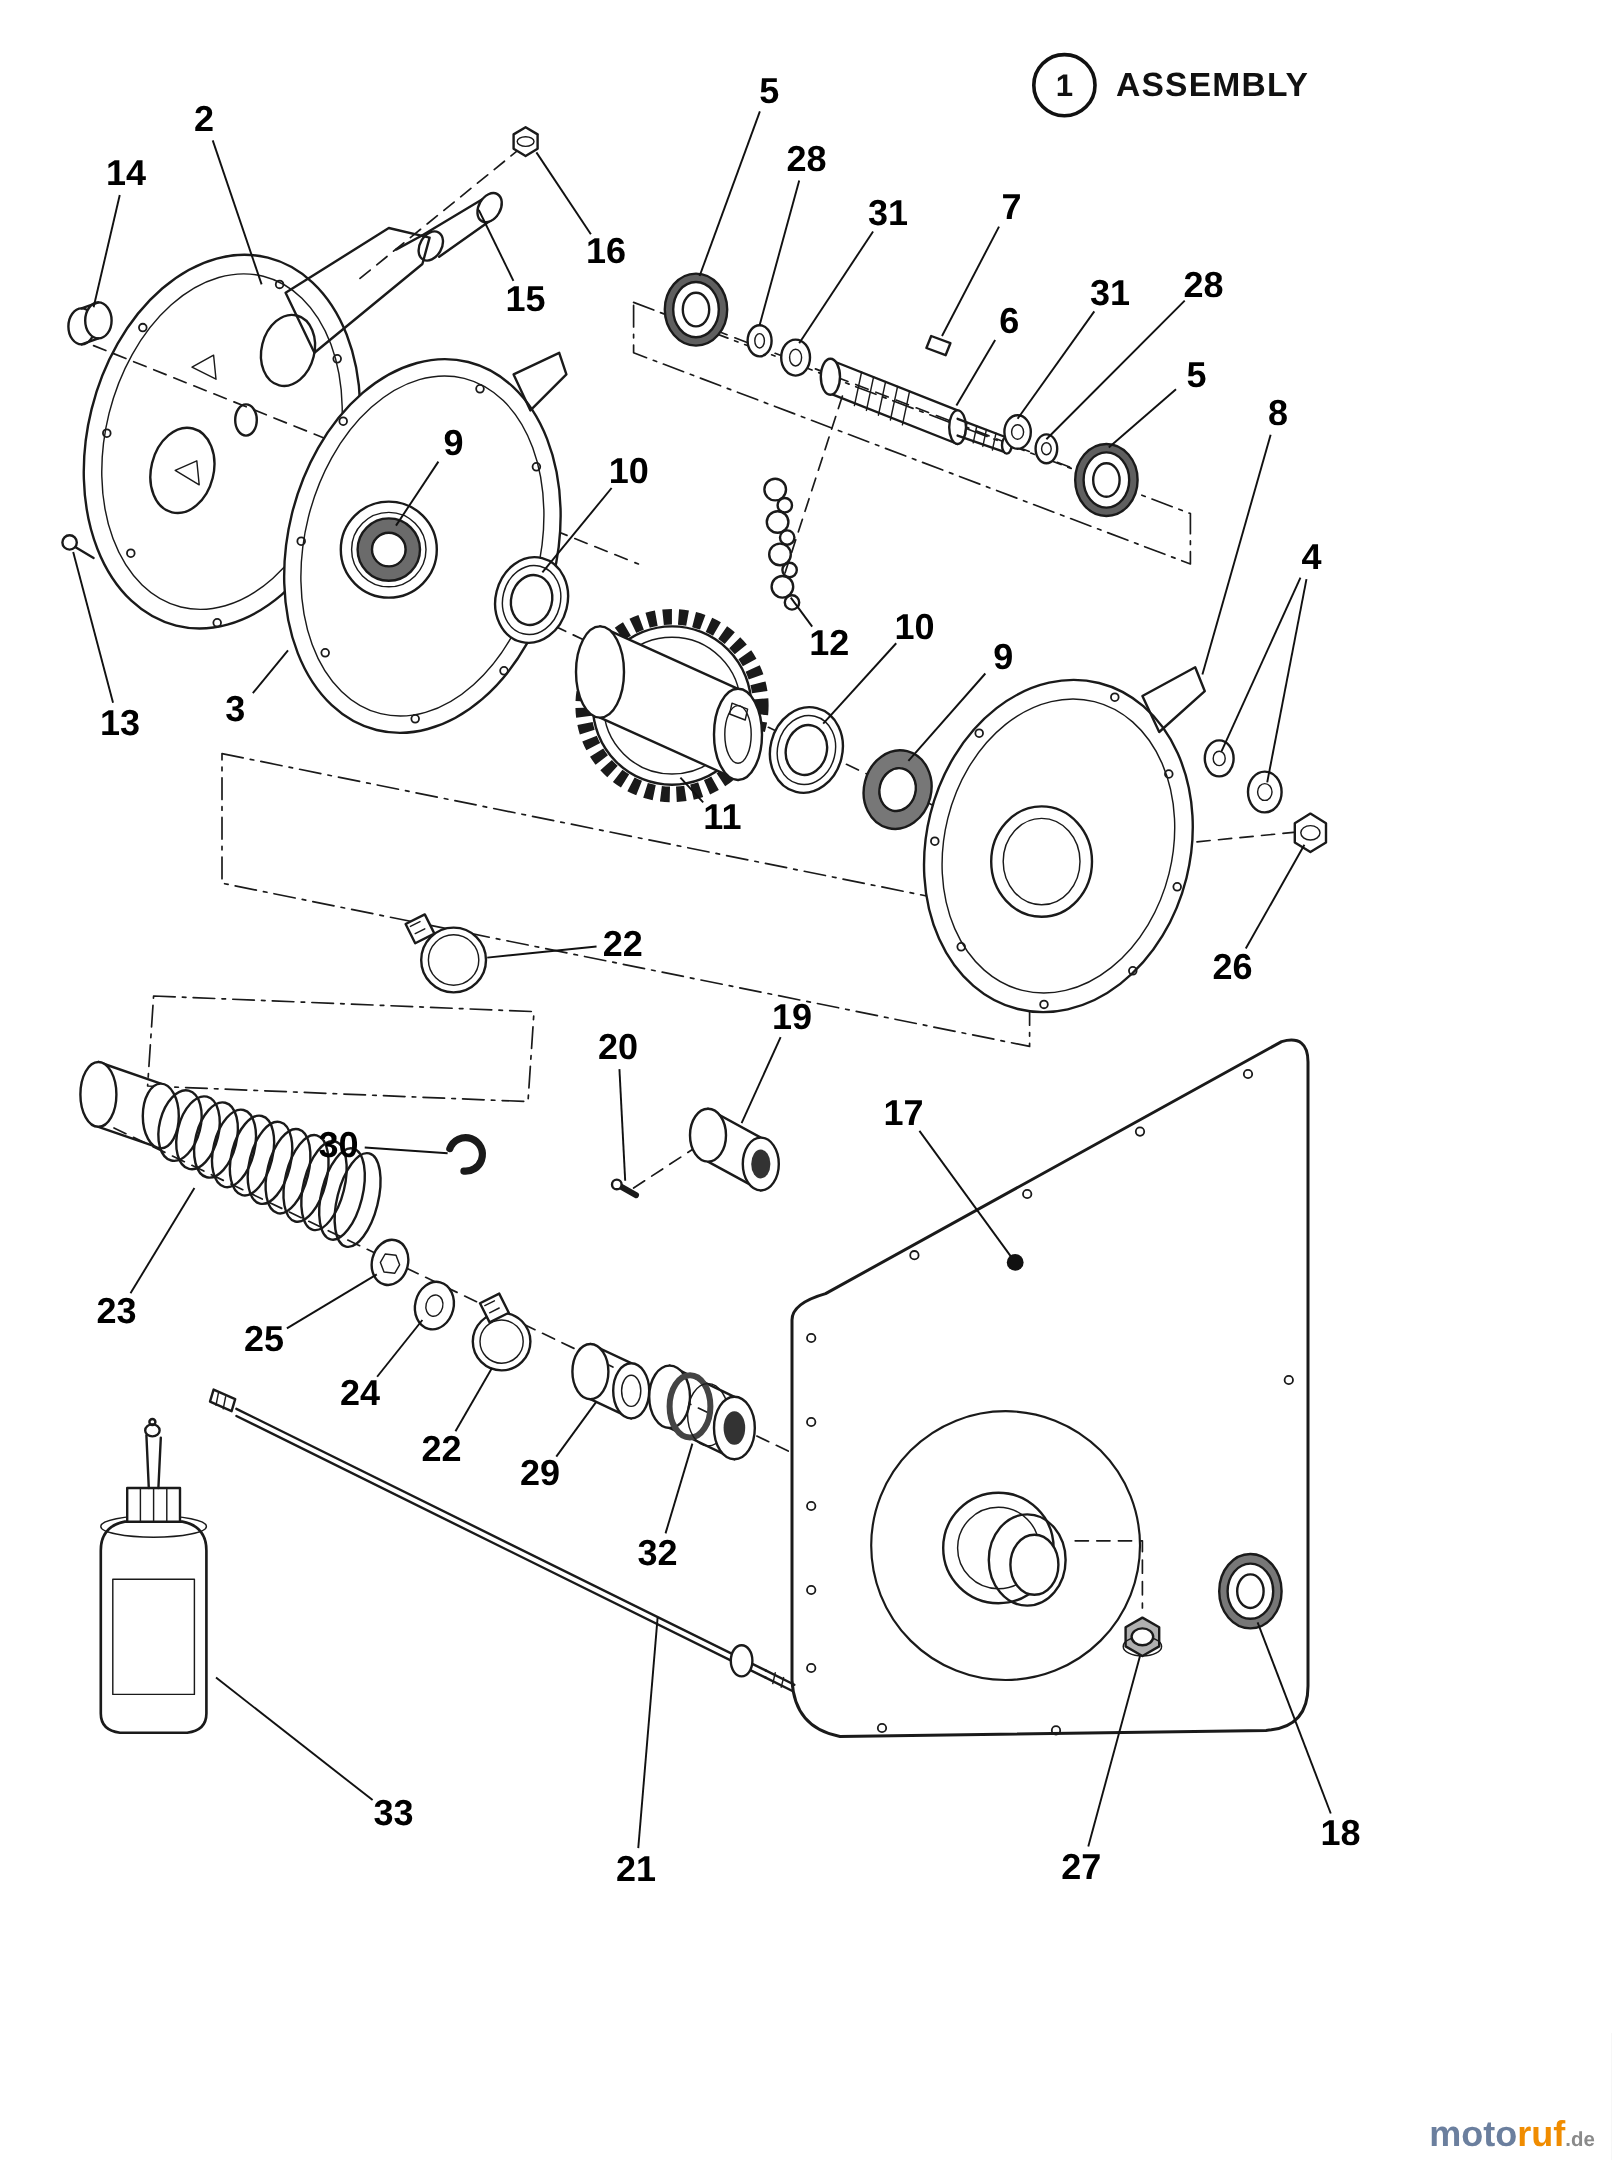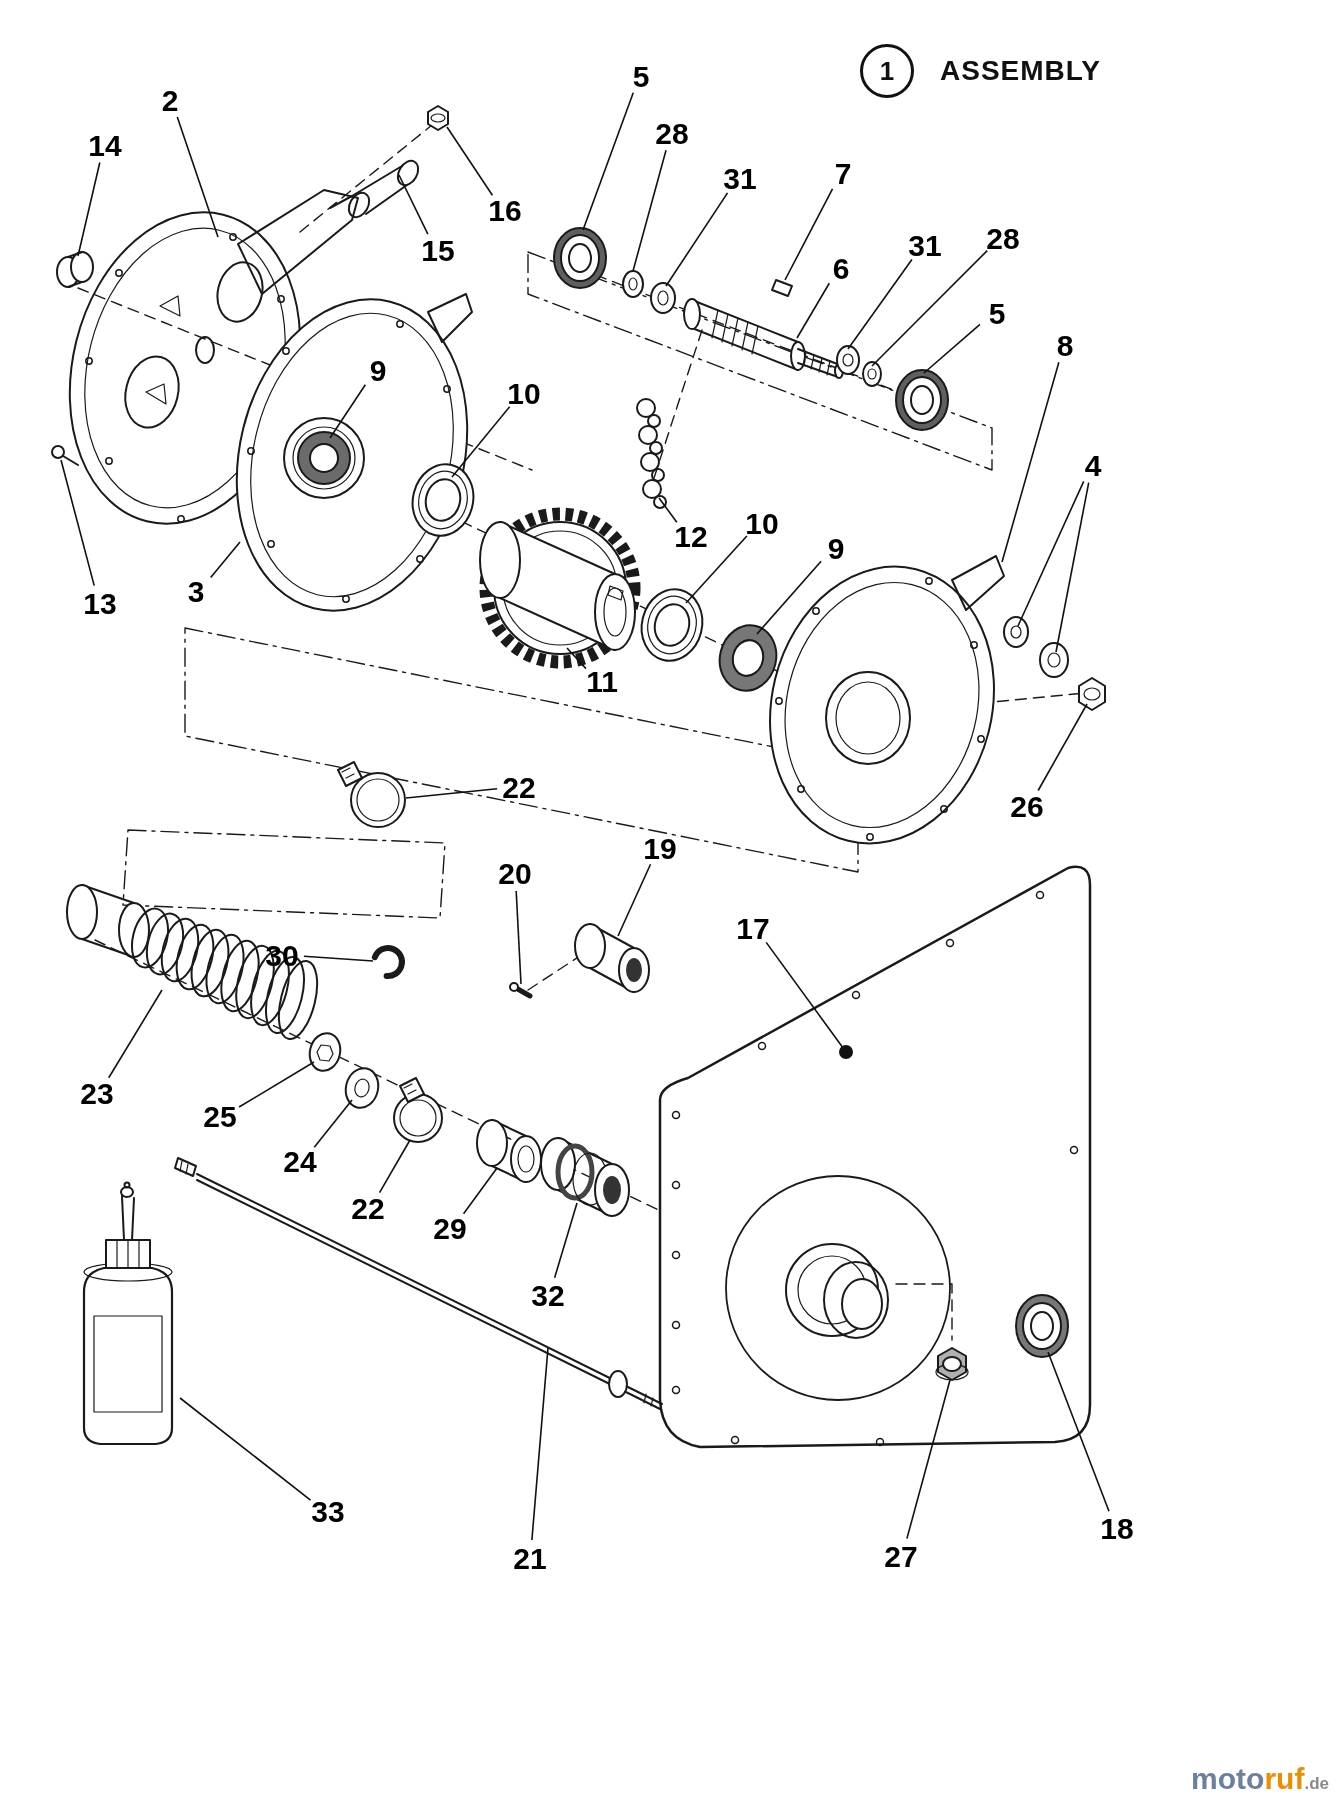--- a/index.html
+++ b/index.html
@@ -15,21 +15,21 @@
   .hole { stroke-width:1.5; }
 
   #callout-layer text { font-family:"Liberation Sans", sans-serif; font-size:30px; font-weight:bold;
                         fill:#000; text-anchor:middle; dominant-baseline:central; }
   #callout-layer line { stroke:#111; stroke-width:1.6; }
 
   .header { position:absolute; left:860px; top:44px; display:flex; align-items:center; gap:16px; }
   .circle-num { width:54px; height:54px; border:3px solid #111; border-radius:50%;
                 display:flex; align-items:center; justify-content:center;
                 font-size:26px; font-weight:bold; color:#111; }
-  .assembly-label { font-size:28px; font-weight:bold; letter-spacing:1px; color:#111;margin-left:10px; }
+  .assembly-label { font-size:28px; font-weight:bold; letter-spacing:1px; color:#111; }
 
   .watermark { position:absolute; right:14px; bottom:4px; font-size:30px; font-weight:bold; }
   .wm-prefix { color:#6b7f9e; }
   .wm-accent { color:#f08c00; }
   .wm-suffix { color:#8a8a8a; font-size:17px; font-weight:bold; }
 </style>
 </head>
 <body>
 
 <div class="page">

